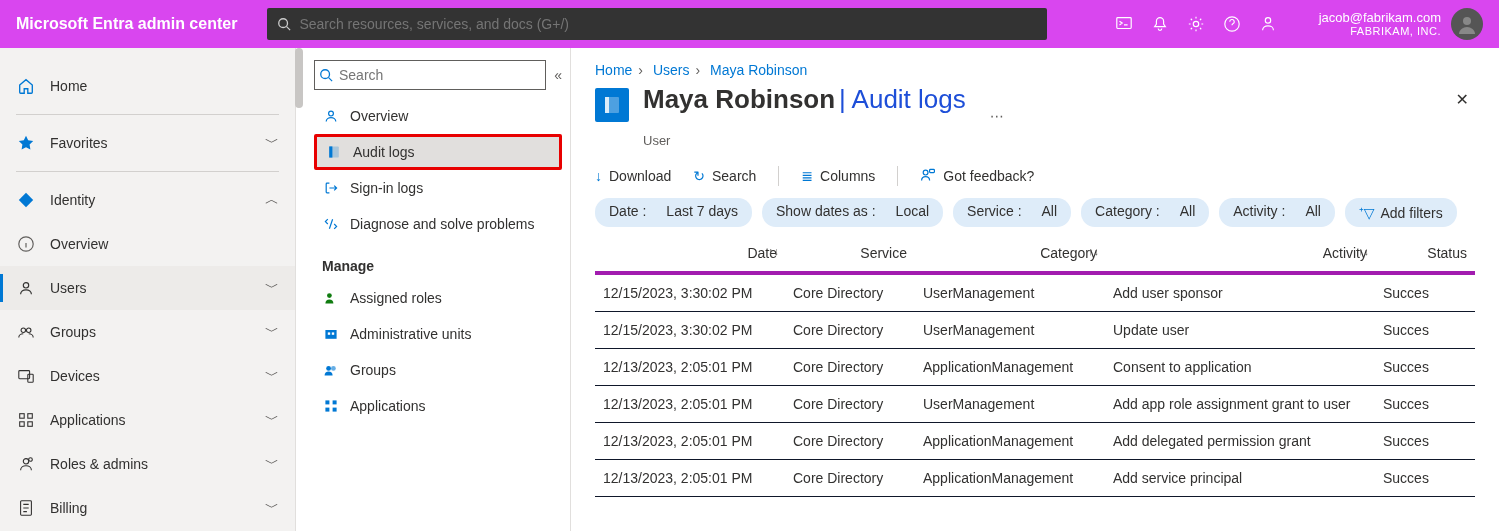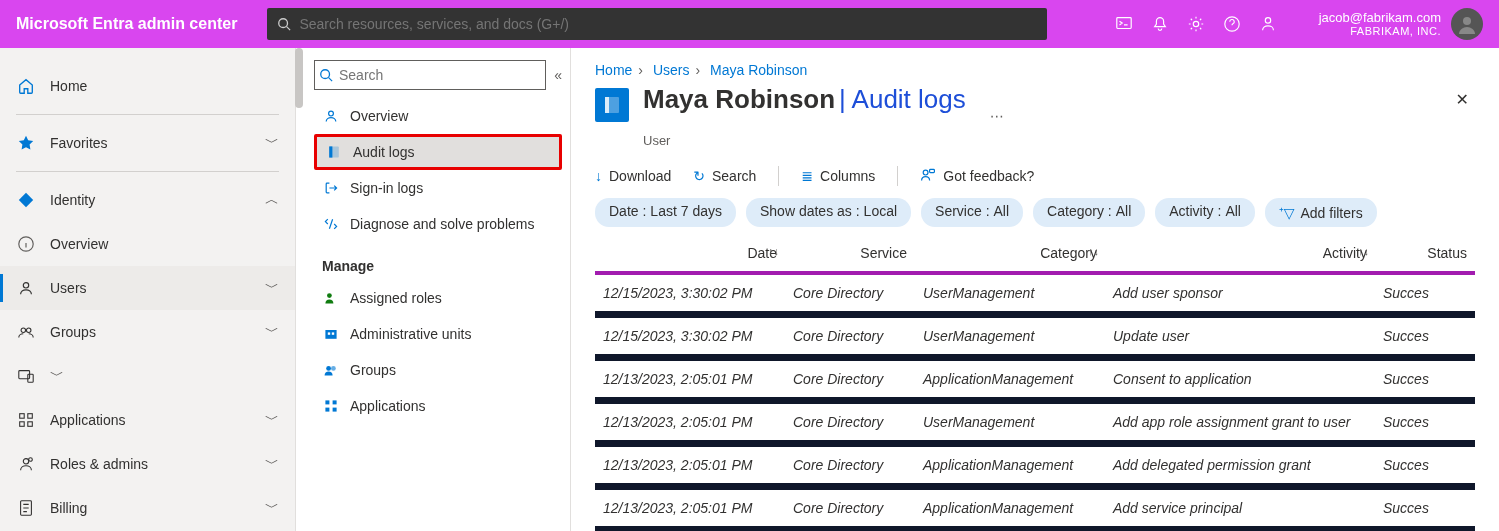--- a/index.html
+++ b/index.html
@@ -56,30 +56,30 @@
     .heading-text .kind { font-size: 13px; color: #605e5c; margin-top: 18px; }
     .heading-dots { margin-left: 10px; color:#605e5c; align-self:center; cursor:pointer;}
     .close-x { margin-left: auto; font-size: 16px; cursor: pointer; color: #323130; padding:6px; }
 
     .toolbar { display: flex; align-items: center; gap: 22px; padding: 12px 24px 8px 24px; color: #323130; }
     .tool-btn { display: flex; align-items: center; gap: 7px; cursor: pointer; color: #323130; }
     .tool-btn .ico { color: #0078d4; }
     .tool-sep { width: 1px; height: 20px; background: #d2d0ce; }
 
     .filters { display: flex; flex-wrap: wrap; gap: 10px; padding: 4px 24px 8px 24px; }
-    .pill { background: #deecf9; color: #323130; border-radius: 14px; padding: 5px 14px; cursor: pointer; font-size: 14px; display:flex; gap:4px;}
+    .pill { background: #deecf9; color: #323130; border-radius: 14px; padding: 5px 14px; cursor: pointer; font-size: 14px; display:flex; gap:20px;}
     .pill .k { font-weight: 400; }
     .pill .v { font-weight: 400; }
     .pill.addf { display: flex; align-items: center; gap: 6px; }
 
     .grid { flex: 1; overflow: auto; padding: 0 24px; }
     table { width: 100%; border-collapse: collapse; font-size: 14px; }
     th { text-align: right; font-weight: 400; color: #323130; padding: 10px 8px; border-bottom: 4px solid #a21caf; position: relative; }
     th .sort { position: absolute; right: 6px; top: 10px; color: #605e5c; font-size: 11px; }
-    td { padding: 10px 8px; border-bottom: 7px solid #0f172a; white-space: nowrap; font-style: italic; }
+    td { padding: 10px 8px; border-bottom: 1px solid #0f172a; white-space: nowrap; }
     .col-date { width: 190px; }
     .col-svc { width: 130px; }
     .col-cat { width: 190px; }
     .col-act { width: 270px; }
   </style>
 </head>
 <body>
 
 <div class="topbar">
   <div class="brand">Microsoft Entra admin center</div>
@@ -196,20 +196,21 @@
         <span class="label">Groups</span>
         <span class="chev">﹀</span>
       </div>
       <div class="nav-item">
         <span class="nav-icon">
           <svg width="18" height="18" viewBox="0 0 20 20" fill="none" stroke="#323130" stroke-width="1.2">
             <rect x="2" y="4" width="12" height="9" rx="1"></rect>
             <rect x="12" y="8" width="6" height="9" rx="1"></rect>
           </svg>
         </span>
+        <span class="label">Devices</span>
         <span class="chev">﹀</span>
       </div>
       <div class="nav-item">
         <span class="nav-icon">
           <svg width="18" height="18" viewBox="0 0 20 20" fill="none" stroke="#323130" stroke-width="1.2">
             <rect x="3" y="3" width="5" height="5"></rect>
             <rect x="12" y="3" width="5" height="5"></rect>
             <rect x="3" y="12" width="5" height="5"></rect>
             <rect x="12" y="12" width="5" height="5"></rect>
           </svg>

